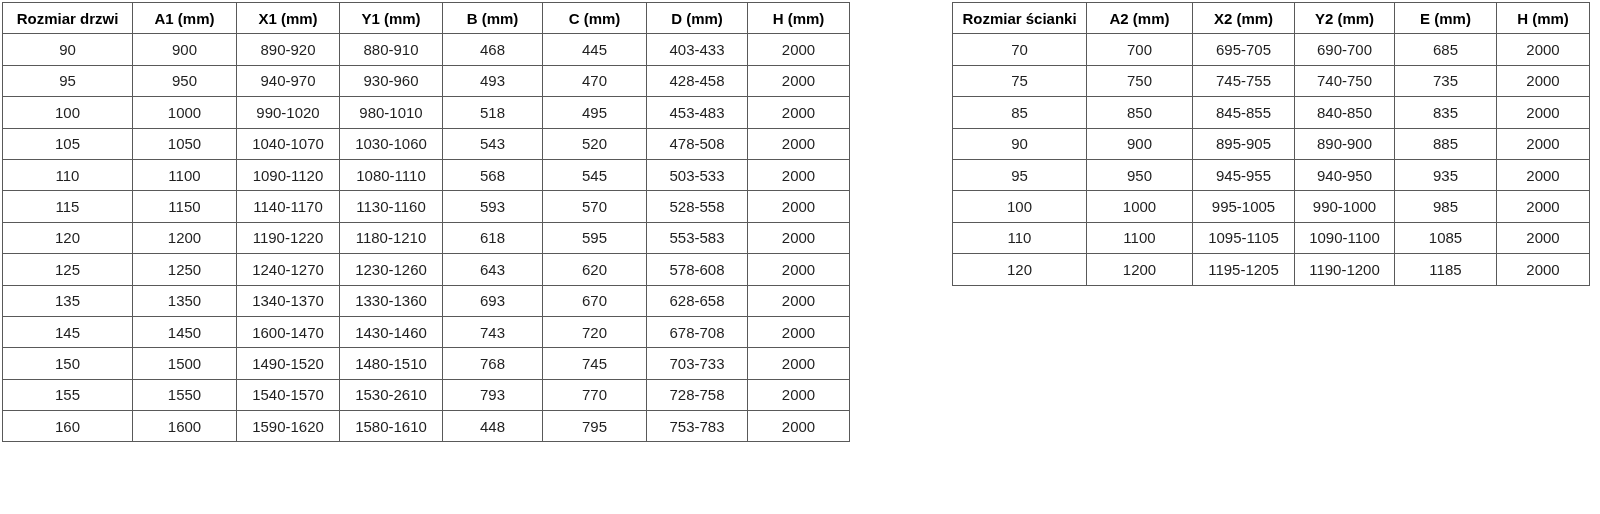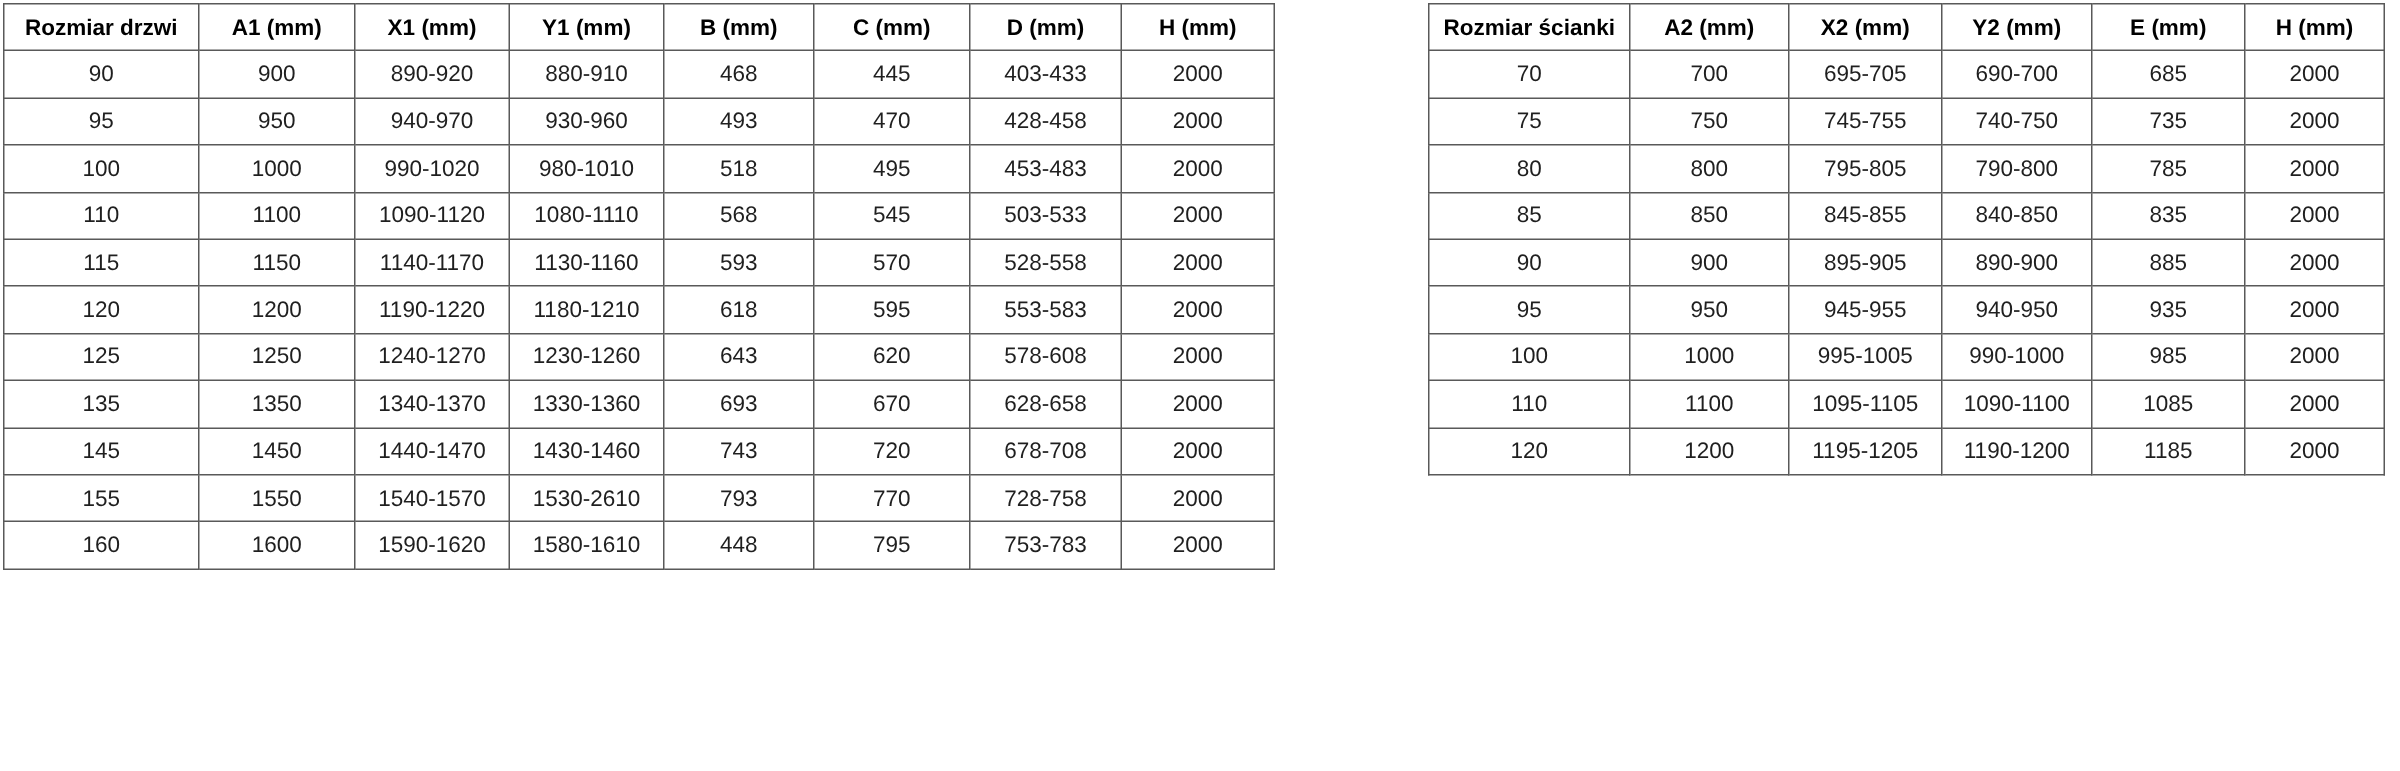--- a/index.html
+++ b/index.html
@@ -97,20 +97,30 @@
           <td>100</td>
           <td>1000</td>
           <td>990-1020</td>
           <td>980-1010</td>
           <td>518</td>
           <td>495</td>
           <td>453-483</td>
           <td>2000</td>
         </tr>
         <tr>
+          <td>105</td>
+          <td>1050</td>
+          <td>1040-1070</td>
+          <td>1030-1060</td>
+          <td>543</td>
+          <td>520</td>
+          <td>478-508</td>
+          <td>2000</td>
+        </tr>
+        <tr>
           <td>110</td>
           <td>1100</td>
           <td>1090-1120</td>
           <td>1080-1110</td>
           <td>568</td>
           <td>545</td>
           <td>503-533</td>
           <td>2000</td>
         </tr>
         <tr>
@@ -149,25 +159,35 @@
           <td>1340-1370</td>
           <td>1330-1360</td>
           <td>693</td>
           <td>670</td>
           <td>628-658</td>
           <td>2000</td>
         </tr>
         <tr>
           <td>145</td>
           <td>1450</td>
-          <td>1440-1470</td>
+          <td>1600-1470</td>
           <td>1430-1460</td>
           <td>743</td>
           <td>720</td>
           <td>678-708</td>
+          <td>2000</td>
+        </tr>
+        <tr>
+          <td>150</td>
+          <td>1500</td>
+          <td>1490-1520</td>
+          <td>1480-1510</td>
+          <td>768</td>
+          <td>745</td>
+          <td>703-733</td>
           <td>2000</td>
         </tr>
         <tr>
           <td>155</td>
           <td>1550</td>
           <td>1540-1570</td>
           <td>1530-2610</td>
           <td>793</td>
           <td>770</td>
           <td>728-758</td>
@@ -216,28 +236,20 @@
         </tr>
         <tr>
           <td>75</td>
           <td>750</td>
           <td>745-755</td>
           <td>740-750</td>
           <td>735</td>
           <td>2000</td>
         </tr>
         <tr>
-          <td>80</td>
-          <td>800</td>
-          <td>795-805</td>
-          <td>790-800</td>
-          <td>785</td>
-          <td>2000</td>
-        </tr>
-        <tr>
           <td>85</td>
           <td>850</td>
           <td>845-855</td>
           <td>840-850</td>
           <td>835</td>
           <td>2000</td>
         </tr>
         <tr>
           <td>90</td>
           <td>900</td>

